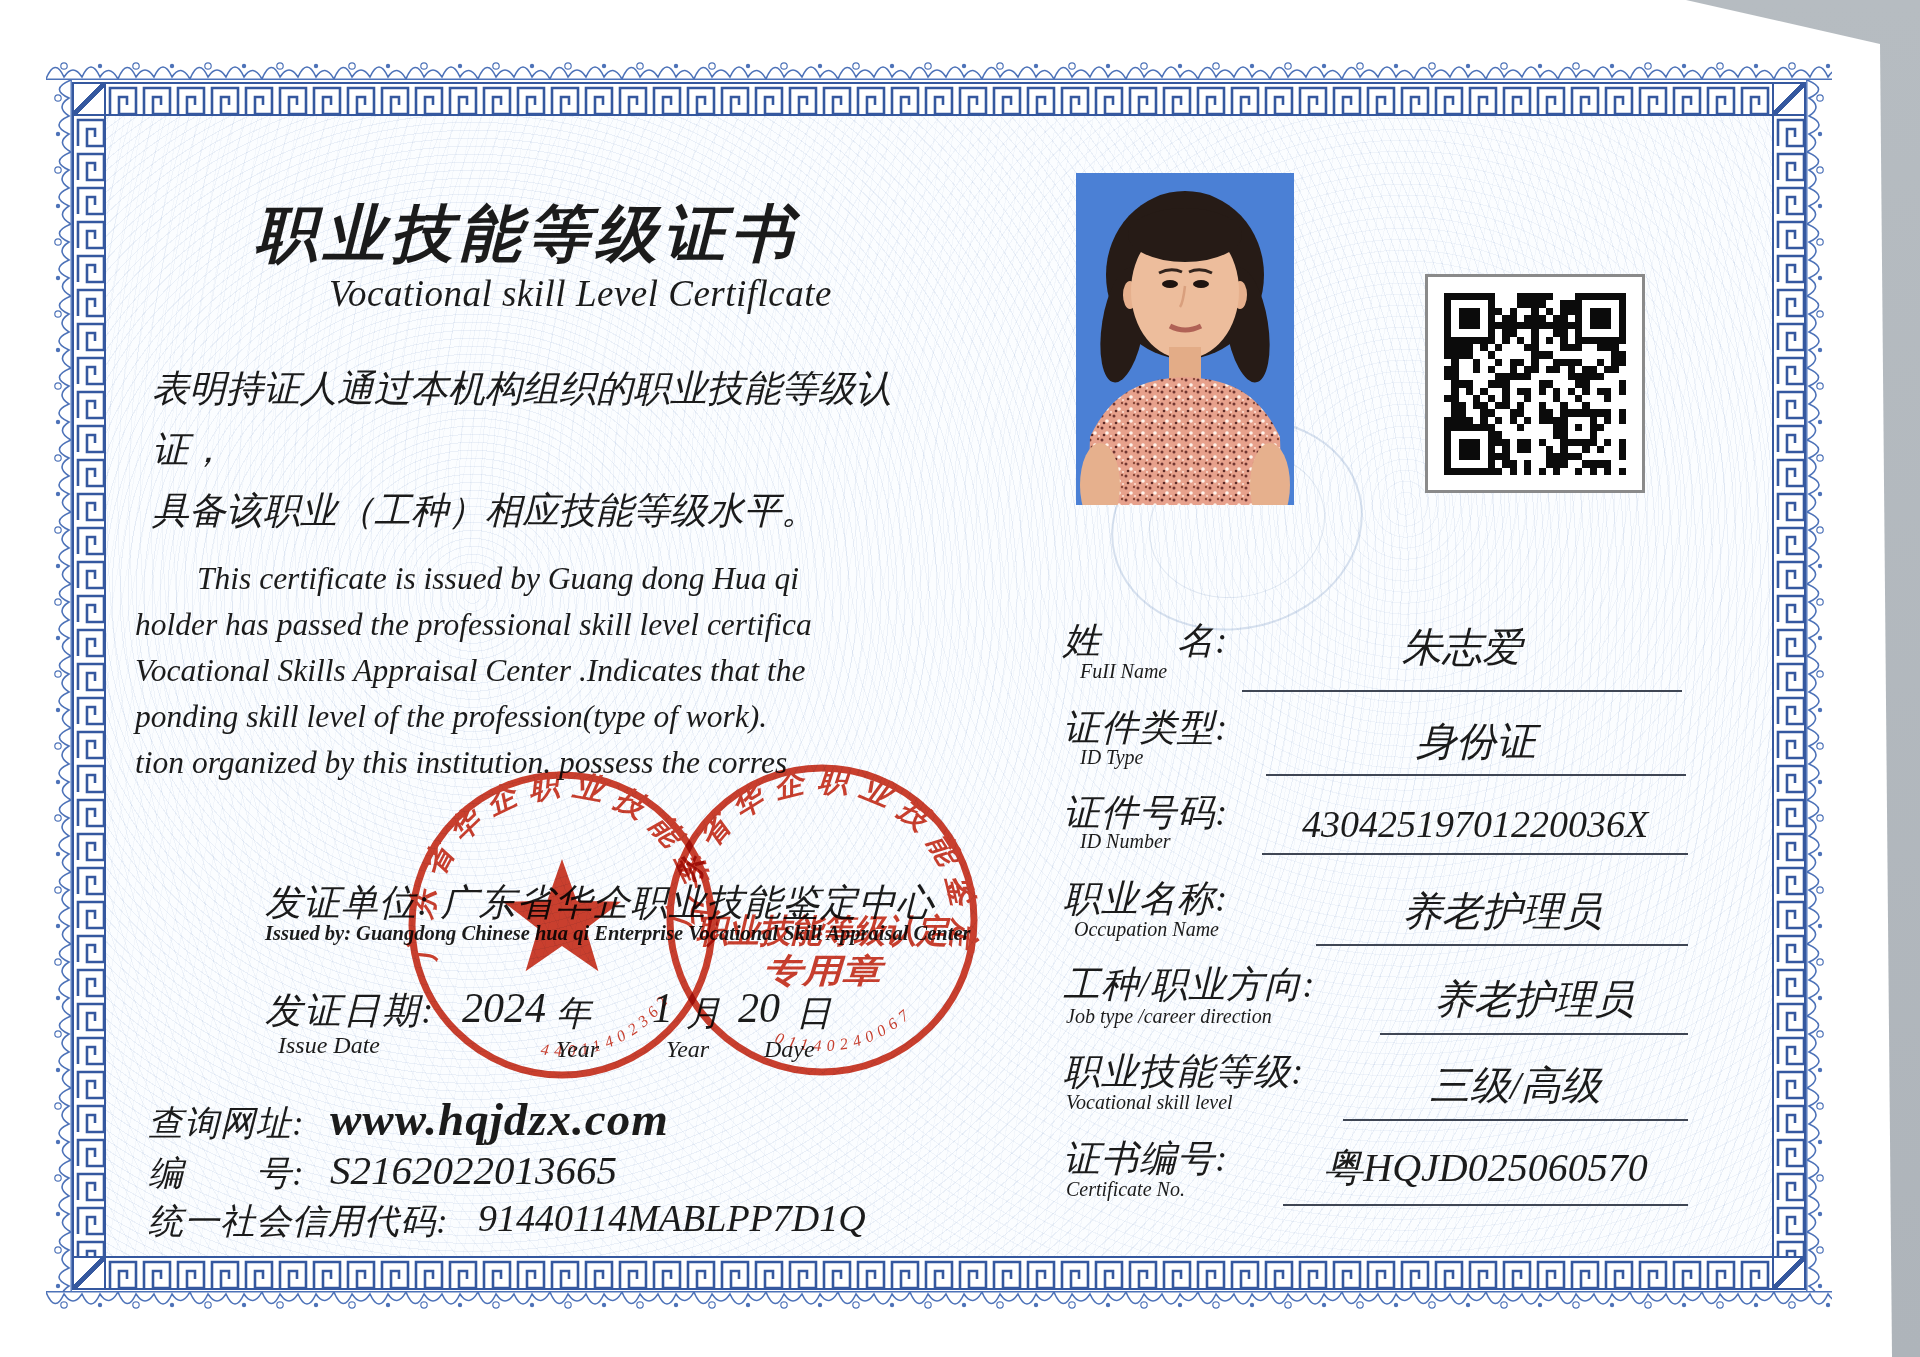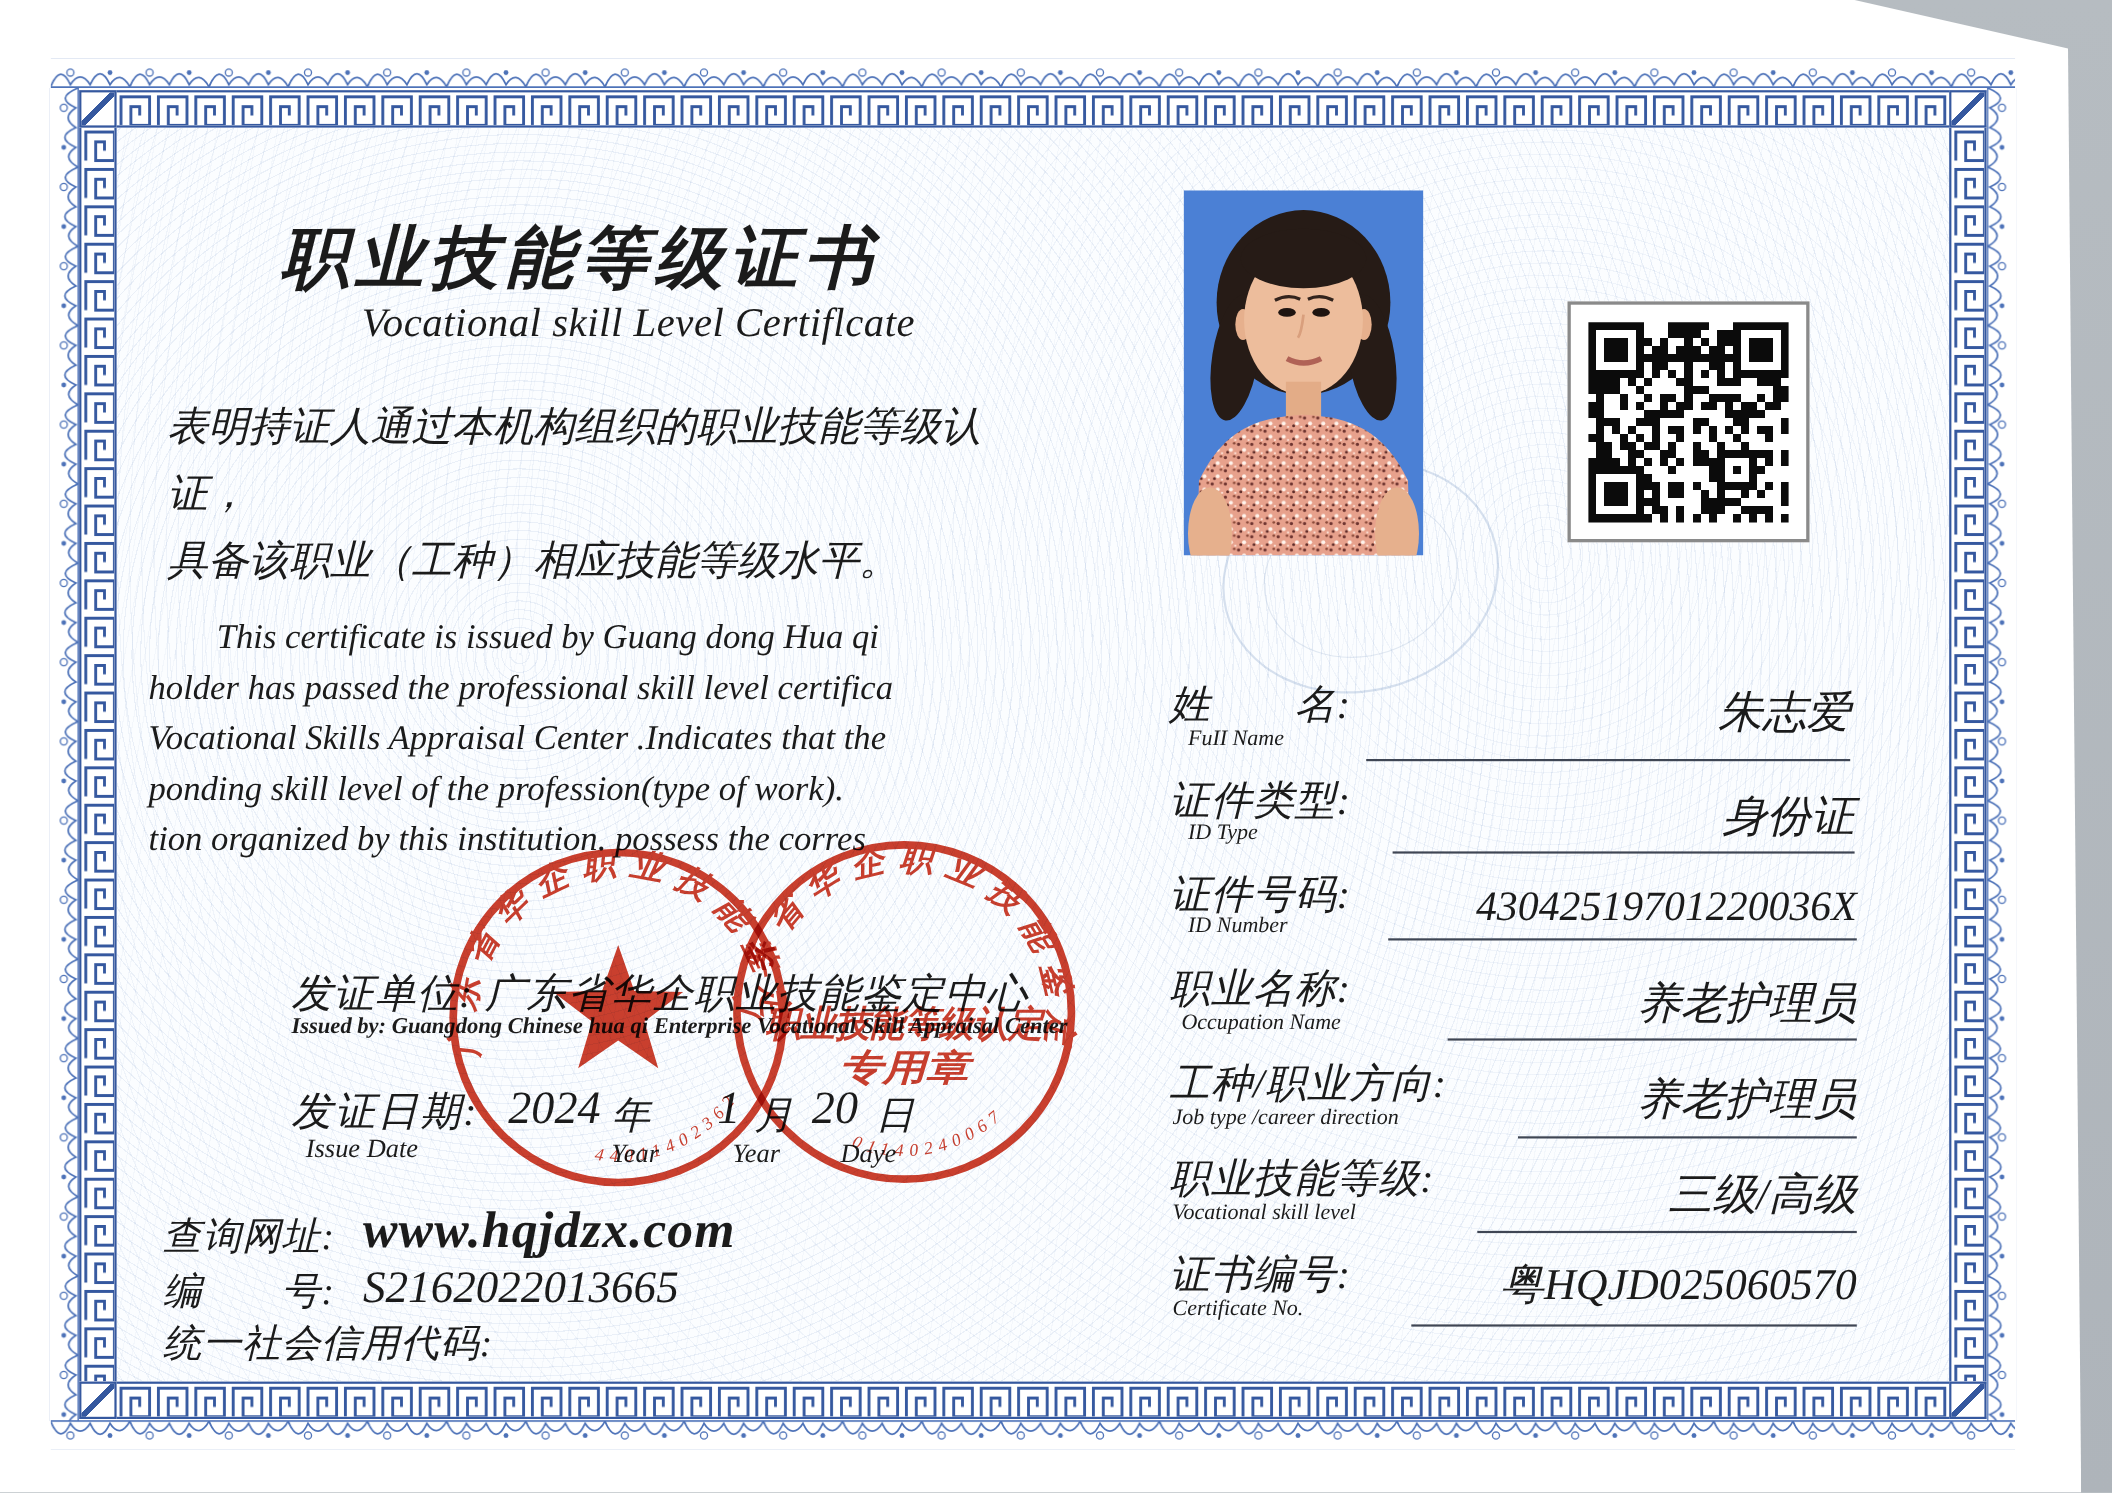--- a/index.html
+++ b/index.html
@@ -43,21 +43,21 @@
   .date-en{position:absolute;font-size:24px;}
   .date-val{position:absolute;font-size:42px;}
   .date-unit{position:absolute;font-size:35px;}
 
   .foot-label{position:absolute;font-size:35px;letter-spacing:1px;}
   .foot-val{position:absolute;font-family:"Liberation Serif","DejaVu Serif",serif;}
 
   .fcn{position:absolute;font-size:37px;letter-spacing:1px;}
   .fen{position:absolute;font-size:20px;}
   .fline{position:absolute;height:2px;background:#3f4654;}
-  .fval{position:absolute;text-align:right;font-size:40px;}
+  .fval{position:absolute;text-align:center;font-size:40px;}
 
   .watermark{position:absolute;left:1110px;top:420px;width:250px;height:205px;border:2px solid rgba(130,158,198,.30);
              border-radius:50%;transform:rotate(-14deg);}
   .watermark::after{content:"";position:absolute;left:36px;top:30px;right:36px;bottom:30px;
              border:1.5px solid rgba(130,158,198,.22);border-radius:50%;}
 
   #photo{position:absolute;left:1076px;top:173px;width:218px;height:332px;}
   #qr-box{position:absolute;left:1425px;top:274px;width:220px;height:219px;background:#fff;
           border:3px solid #8a8a8a;box-sizing:border-box;display:flex;align-items:center;justify-content:center;}
   .stamp{position:absolute;mix-blend-mode:multiply;opacity:.93;}
@@ -168,20 +168,21 @@
     <div class="date-en" style="left:666px;top:1036px">Year</div>
     <div class="date-val" style="left:738px;top:984px">20</div>
     <div class="date-unit" style="left:796px;top:990px">日</div>
     <div class="date-en" style="left:764px;top:1036px">Daye</div>
 
     <div class="foot-label" style="left:148px;top:1100px">查询网址:</div>
     <div class="foot-val" style="left:330px;top:1092px;font-size:47px;font-weight:700;letter-spacing:1px">www.hqjdzx.com</div>
     <div class="foot-label" style="left:148px;top:1150px">编　　号:</div>
     <div class="foot-val" style="left:330px;top:1146px;font-size:41px">S2162022013665</div>
     <div class="foot-label" style="left:148px;top:1198px">统一社会信用代码:</div>
+    <div class="foot-val" style="left:478px;top:1196px;font-size:38px">91440114MABLPP7D1Q</div>
 
     <div class="watermark"></div>
 
     <div id="photo">
       <svg width="218" height="332" viewBox="0 0 218 332">
         <rect width="218" height="332" fill="#4b80d5"></rect>
         <ellipse cx="109" cy="102" rx="79" ry="84" fill="#261b16"></ellipse>
         <ellipse cx="47" cy="152" rx="21" ry="58" fill="#261b16" transform="rotate(9 47 152)"></ellipse>
         <ellipse cx="171" cy="152" rx="21" ry="58" fill="#261b16" transform="rotate(-9 171 152)"></ellipse>
         <ellipse cx="54" cy="122" rx="7" ry="14" fill="#e6b08d"></ellipse>

